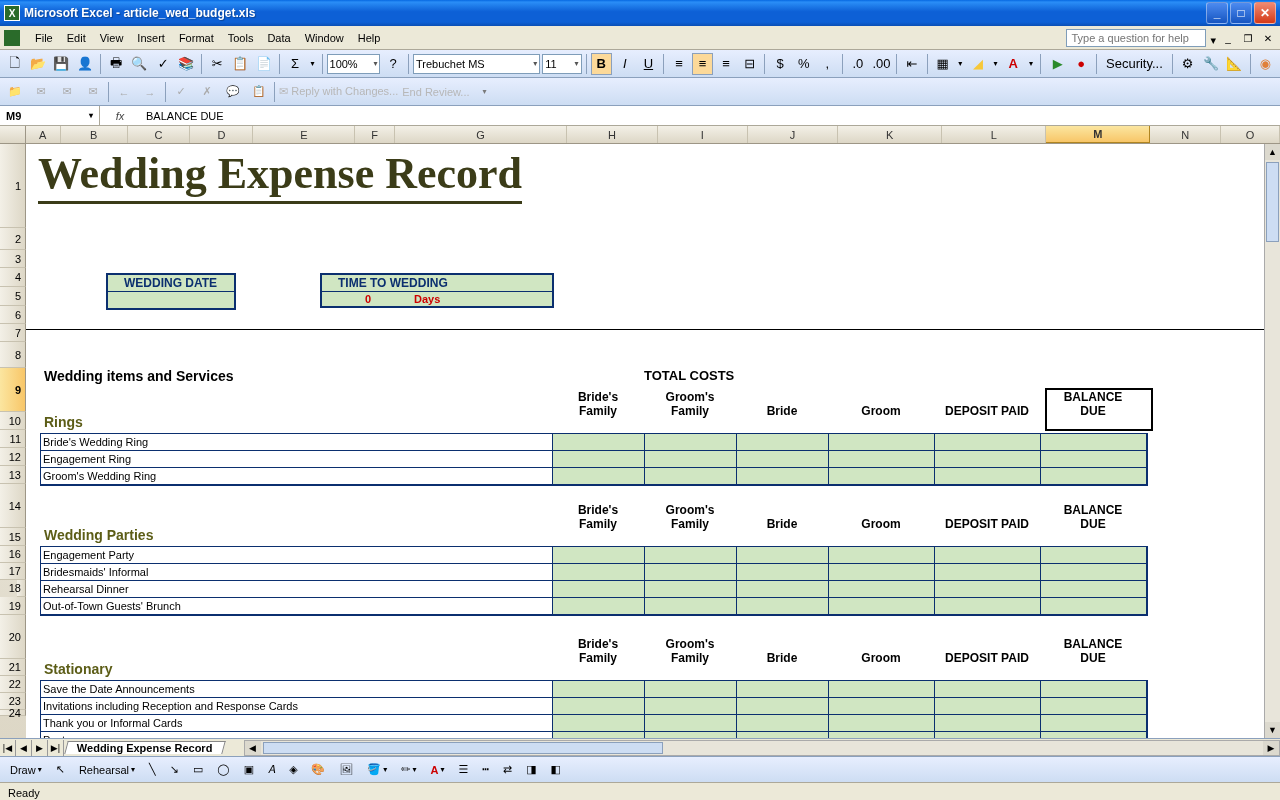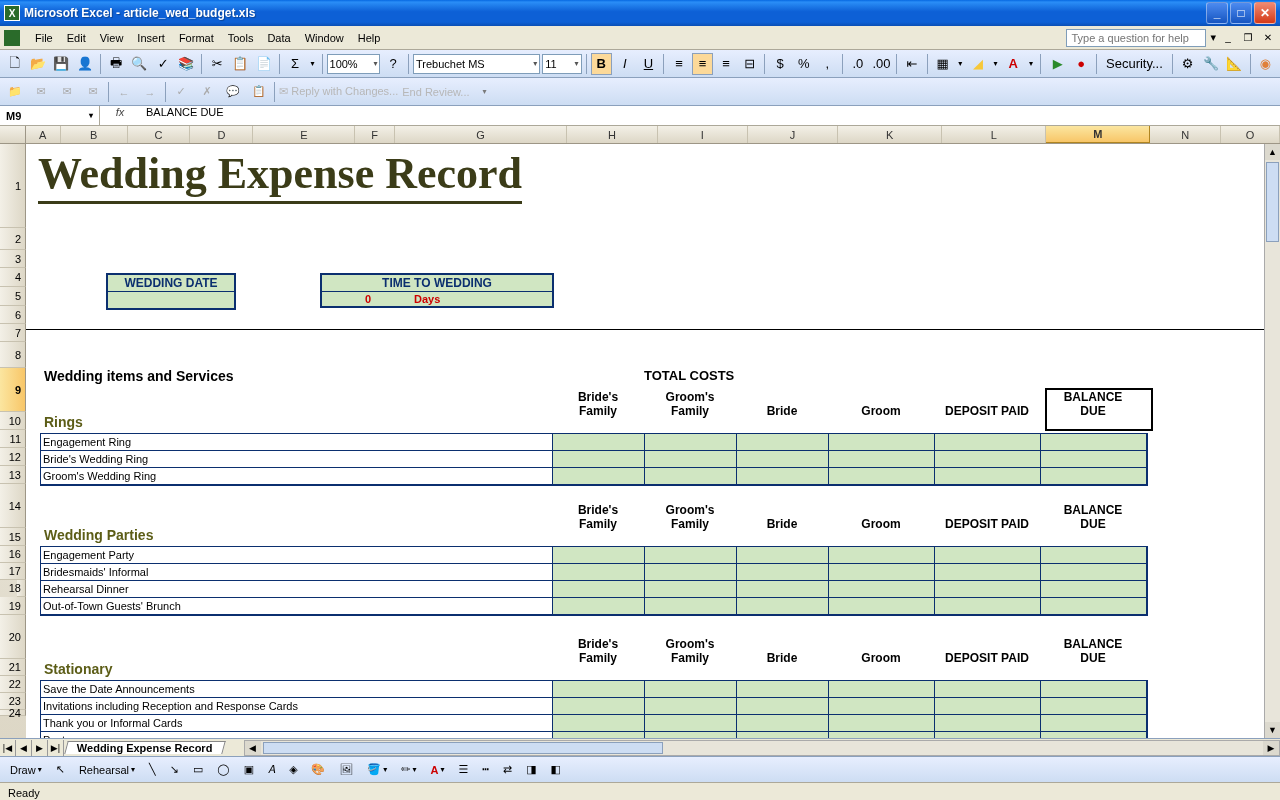--- a/index.html
+++ b/index.html
@@ -11,37 +11,37 @@
 .titlebar .title { flex:1; font-weight:bold; font-size:12px; text-shadow:1px 1px 1px rgba(0,0,0,.3); }
 .winbtns { display:flex; gap:2px; }
 .winbtn { width:22px; height:22px; border-radius:3px; display:flex; align-items:center; justify-content:center; color:#fff; font-weight:bold; font-size:12px; border:1px solid rgba(255,255,255,.4); }
 .winbtn.min,.winbtn.max { background:linear-gradient(to bottom,#4d8bf0,#1655c1); }
 .winbtn.close { background:linear-gradient(to bottom,#f08a73,#d43917); }
 
 
 .menubar { height:24px; background:#ece9d8; display:flex; align-items:center; padding:0 4px; border-bottom:1px solid #aca899; gap:2px; }
 .menubar .logo2 { width:16px; height:16px; background:#2a6b2a; margin-right:6px; }
 .menubar .mitem { padding:2px 7px; font-size:11px; cursor:default; }
-.menubar .helpbox { margin-left:auto; display:flex; align-items:center; gap:4px; }
+.menubar .helpbox { margin-left:auto; display:flex; align-items:flex-end; gap:4px; }
 .menubar input { width:140px; height:18px; border:1px solid #7f9db9; font-size:11px; padding:0 4px; color:#888; }
 .menubar .mdibtn { width:16px; height:16px; display:flex; align-items:center; justify-content:center; font-size:10px; }
 
 
 .toolbar { height:28px; background:linear-gradient(to bottom,#e7eefe,#cdddf3); display:flex; align-items:center; padding:0 4px; gap:2px; border-bottom:1px solid #8ba0bc; }
 .toolbar .tbtn { width:22px; height:22px; display:flex; align-items:center; justify-content:center; border:1px solid transparent; font-size:13px; }
 .toolbar .sep { width:1px; height:20px; background:#8ba0bc; margin:0 2px; }
 .toolbar .combo { height:20px; border:1px solid #7f9db9; background:#fff; font-size:11px; padding:0 2px; display:flex; align-items:center; justify-content:space-between; }
 .toolbar .combo .dd { font-size:8px; color:#555; margin-left:3px; }
 .toolbar .bold { font-weight:bold; border:1px solid #8ba0bc; background:#fcd999; }
 .toolbar2 { height:28px; background:linear-gradient(to bottom,#e7eefe,#cdddf3); display:flex; align-items:center; padding:0 4px; gap:4px; border-bottom:1px solid #8ba0bc; font-size:11px; color:#7a7a7a; }
 .toolbar2 .tbtn { width:22px; height:22px; display:flex; align-items:center; justify-content:center; }
 .toolbar2 .ghost { color:#aaa; }
 
 
-.fbar { height:20px; background:#fff; border-bottom:1px solid #aca899; display:flex; }
+.fbar { height:20px; background:#fff; border-bottom:1px solid #aca899; display:flex; align-items:center; }
 .fbar .namebox { width:100px; border-right:1px solid #aca899; height:100%; display:flex; align-items:center; padding:0 6px; font-size:11px; font-weight:bold; justify-content:space-between; }
 .fbar .namebox .dd { font-size:8px; }
 .fbar .fx { width:40px; text-align:center; font-style:italic; font-size:11px; color:#444; }
 .fbar .formula { flex:1; padding:0 6px; font-size:11px; }
 
 
 .gridwrap { position:relative; height:612px; background:#fff; }
 .colheads { display:flex; height:18px; background:linear-gradient(to bottom,#f3f0e7,#ddd7c6); border-bottom:1px solid #9d9686; }
 .colheads .corner { width:26px; border-right:1px solid #9d9686; background:linear-gradient(to bottom,#f3f0e7,#ddd7c6); }
 .colheads .ch { border-right:1px solid #c8c2b0; display:flex; align-items:center; justify-content:center; font-size:11px; color:#333; }
@@ -50,21 +50,21 @@
 .rowheads { width:26px; background:linear-gradient(to bottom,#f3f0e7,#ddd7c6); }
 .rowheads .rh { border-bottom:1px solid #c8c2b0; border-right:1px solid #9d9686; display:flex; align-items:center; justify-content:end; padding-right:4px; font-size:11px; background:linear-gradient(to right,#f3f0e7,#ddd7c6); }
 .rowheads .rh.sel { background:linear-gradient(to right,#fbe6a0,#f8c668); font-weight:bold; }
 .cells { flex:1; position:relative; background:#fff; }
 .sheet { font-family:"Trebuchet MS",Arial,sans-serif; }
 
 
 .bigtitle { position:absolute; left:12px; top:4px; font-family:"Trebuchet MS"; font-size:44px; font-weight:bold; color:#3b3c18; border-bottom:3px solid #3b3c18; padding-bottom:2px; }
 .instr { position:absolute; left:18px; top:98px; font-size:14px; color:#0b2f6f; font-weight:bold; }
 .wdbox { position:absolute; border:2px solid #0b2f6f; }
-.wdbox .hdr { background:#d0e6c2; color:#0b2f6f; font-weight:bold; text-align:center; font-size:12px; padding:1px 0; border-bottom:1px solid #0b2f6f; }
+.wdbox .hdr { background:#d0e6c2; color:#0b2f6f; font-weight:bold; font-size:12px; padding:1px 16px; border-bottom:1px solid #0b2f6f; }
 .wdbox .val { background:#d0e6c2; text-align:center; padding:1px 0; font-weight:bold; color:#c00; display:flex; }
 .wdbox .val .n { width:40%; text-align:center; }
 .wdbox .val .t { flex:1; text-align:left; }
 
 .sectitle { position:absolute; left:18px; font-size:14px; font-weight:bold; }
 .cathdr { position:absolute; left:18px; font-size:14px; font-weight:bold; color:#5c5d17; }
 .colhdrs { position:absolute; display:flex; font-size:12px; font-weight:bold; text-align:center; }
 .colhdrs div { text-align:center; }
 .tcosts { position:absolute; font-weight:bold; font-size:13px; }
 
@@ -307,30 +307,30 @@
           <div class="colhdrs" style="top: 246px; left: 526px;">
             <div style="width:92px">Bride's<br>Family</div>
             <div style="width:92px">Groom's<br>Family</div>
             <div style="width:92px"><br>Bride</div>
             <div style="width:106px"><br>Groom</div>
             <div style="width:106px"><br>DEPOSIT PAID</div>
             <div style="width:106px">BALANCE<br>DUE</div>
           </div>
           <div class="dtable" style="top: 289px;">
             <div class="drow">
+              <div class="dcell lbl" style="width: 512px;">Bride's Wedding Ring</div>
+              <div class="dcell grn" style="width: 92px;"></div>
+              <div class="dcell grn" style="width: 92px;"></div>
+              <div class="dcell grn" style="width: 92px;"></div>
+              <div class="dcell grn" style="width: 106px;"></div>
+              <div class="dcell grn" style="width: 106px;"></div>
+              <div class="dcell grn" style="width: 106px;"></div>
+            </div>
+            <div class="drow">
               <div class="dcell lbl" style="width: 512px;">Engagement Ring</div>
-              <div class="dcell grn" style="width: 92px;"></div>
-              <div class="dcell grn" style="width: 92px;"></div>
-              <div class="dcell grn" style="width: 92px;"></div>
-              <div class="dcell grn" style="width: 106px;"></div>
-              <div class="dcell grn" style="width: 106px;"></div>
-              <div class="dcell grn" style="width: 106px;"></div>
-            </div>
-            <div class="drow">
-              <div class="dcell lbl" style="width: 512px;">Bride's Wedding Ring</div>
               <div class="dcell grn" style="width: 92px;"></div>
               <div class="dcell grn" style="width: 92px;"></div>
               <div class="dcell grn" style="width: 92px;"></div>
               <div class="dcell grn" style="width: 106px;"></div>
               <div class="dcell grn" style="width: 106px;"></div>
               <div class="dcell grn" style="width: 106px;"></div>
             </div>
             <div class="drow">
               <div class="dcell lbl" style="width: 512px;">Groom's Wedding Ring</div>
               <div class="dcell grn" style="width: 92px;"></div>

